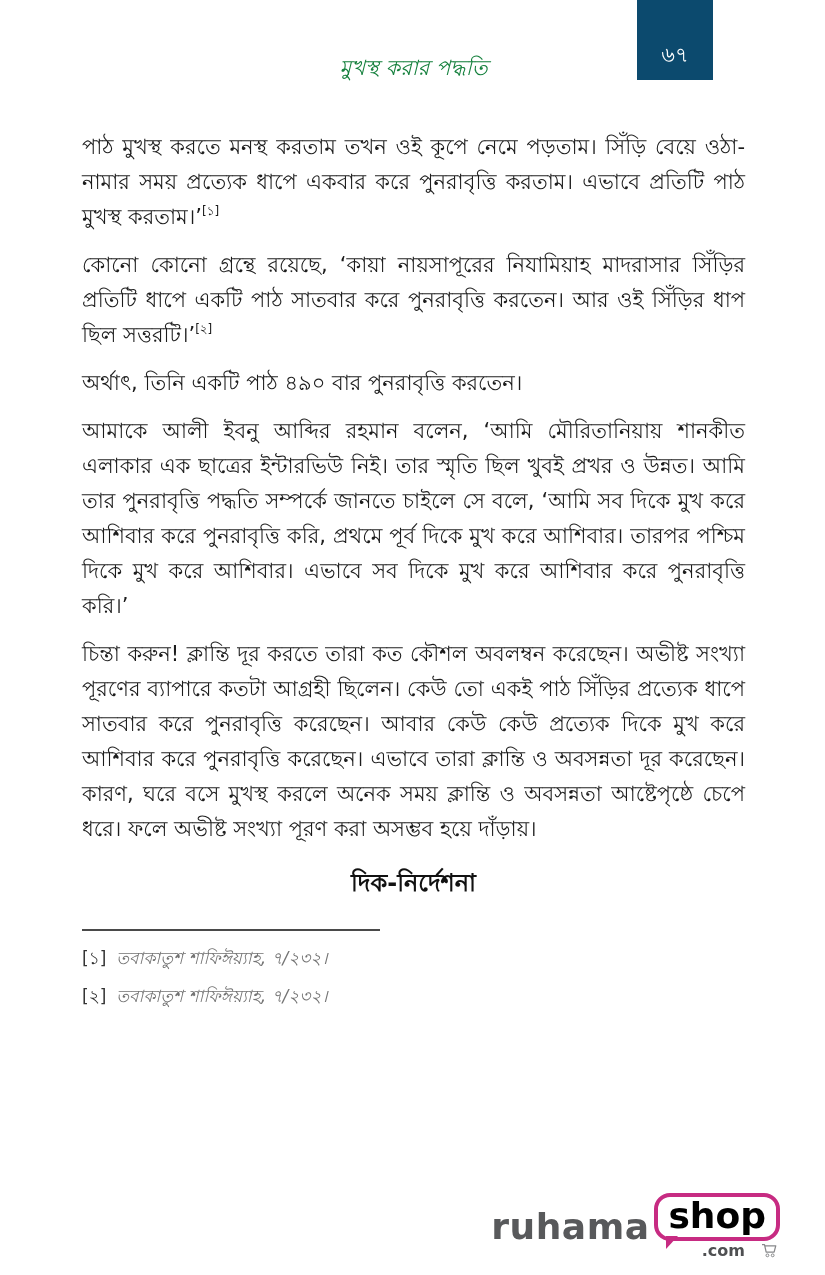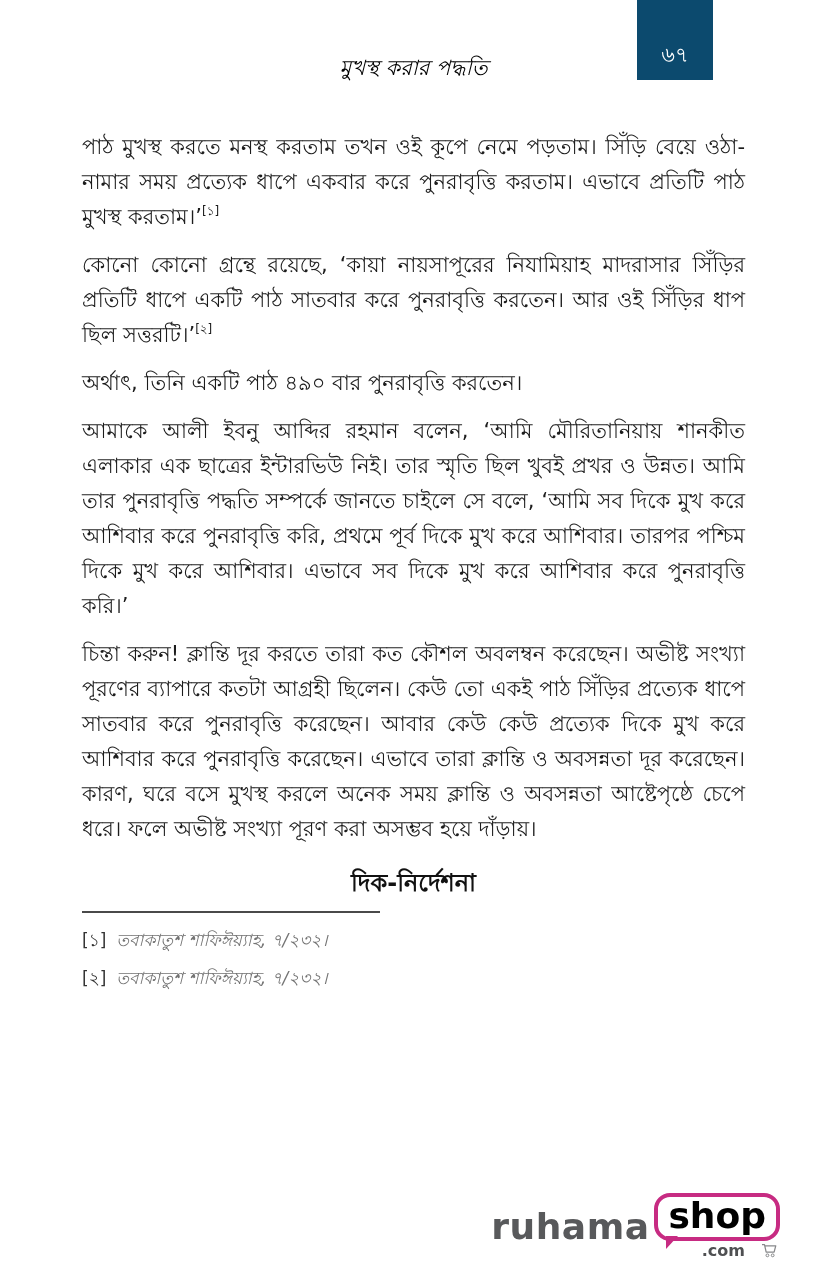--- a/index.html
+++ b/index.html
@@ -19,42 +19,42 @@
     background: #0c4a6e;
   }
   .page-number {
     position: absolute; bottom: 12px; left: 0;
     width: 100%; text-align: center;
     color: #ffffff; font-size: 21px; line-height: 1.2;
   }
   .running-title {
     position: absolute; top: 52px; left: 82px; width: 663px;
     text-align: center; font-style: italic;
-    font-size: 21px; color: #000000;
+    font-size: 21px; color: #15803d;
   }
 
   
   .content {
     position: absolute; top: 130px; left: 82px; width: 663px;
     color: #1c1c1c;
   }
   p.body-para {
     font-size: 21px; line-height: 35px;
     text-align: justify;
     margin: 0 0 13px 0;
   }
   sup.fn-ref {
     font-size: 12px; line-height: 0;
     vertical-align: super; position: relative; top: -1px;
     color: #1c1c1c;
   }
   h2.section-heading {
     font-size: 24px; font-weight: bold; color: #111111;
     text-align: center;
-    margin: 20px 0 12px 0; line-height: 32px;
+    margin: 20px 0 30px 0; line-height: 32px;
   }
 
   
   .footnote-block { margin-top: 12px; }
   .footnote-rule {
     width: 298px; height: 0;
     border-top: 2px solid #4a4a4a;
   }
   .footnote {
     margin-top: 16px;

